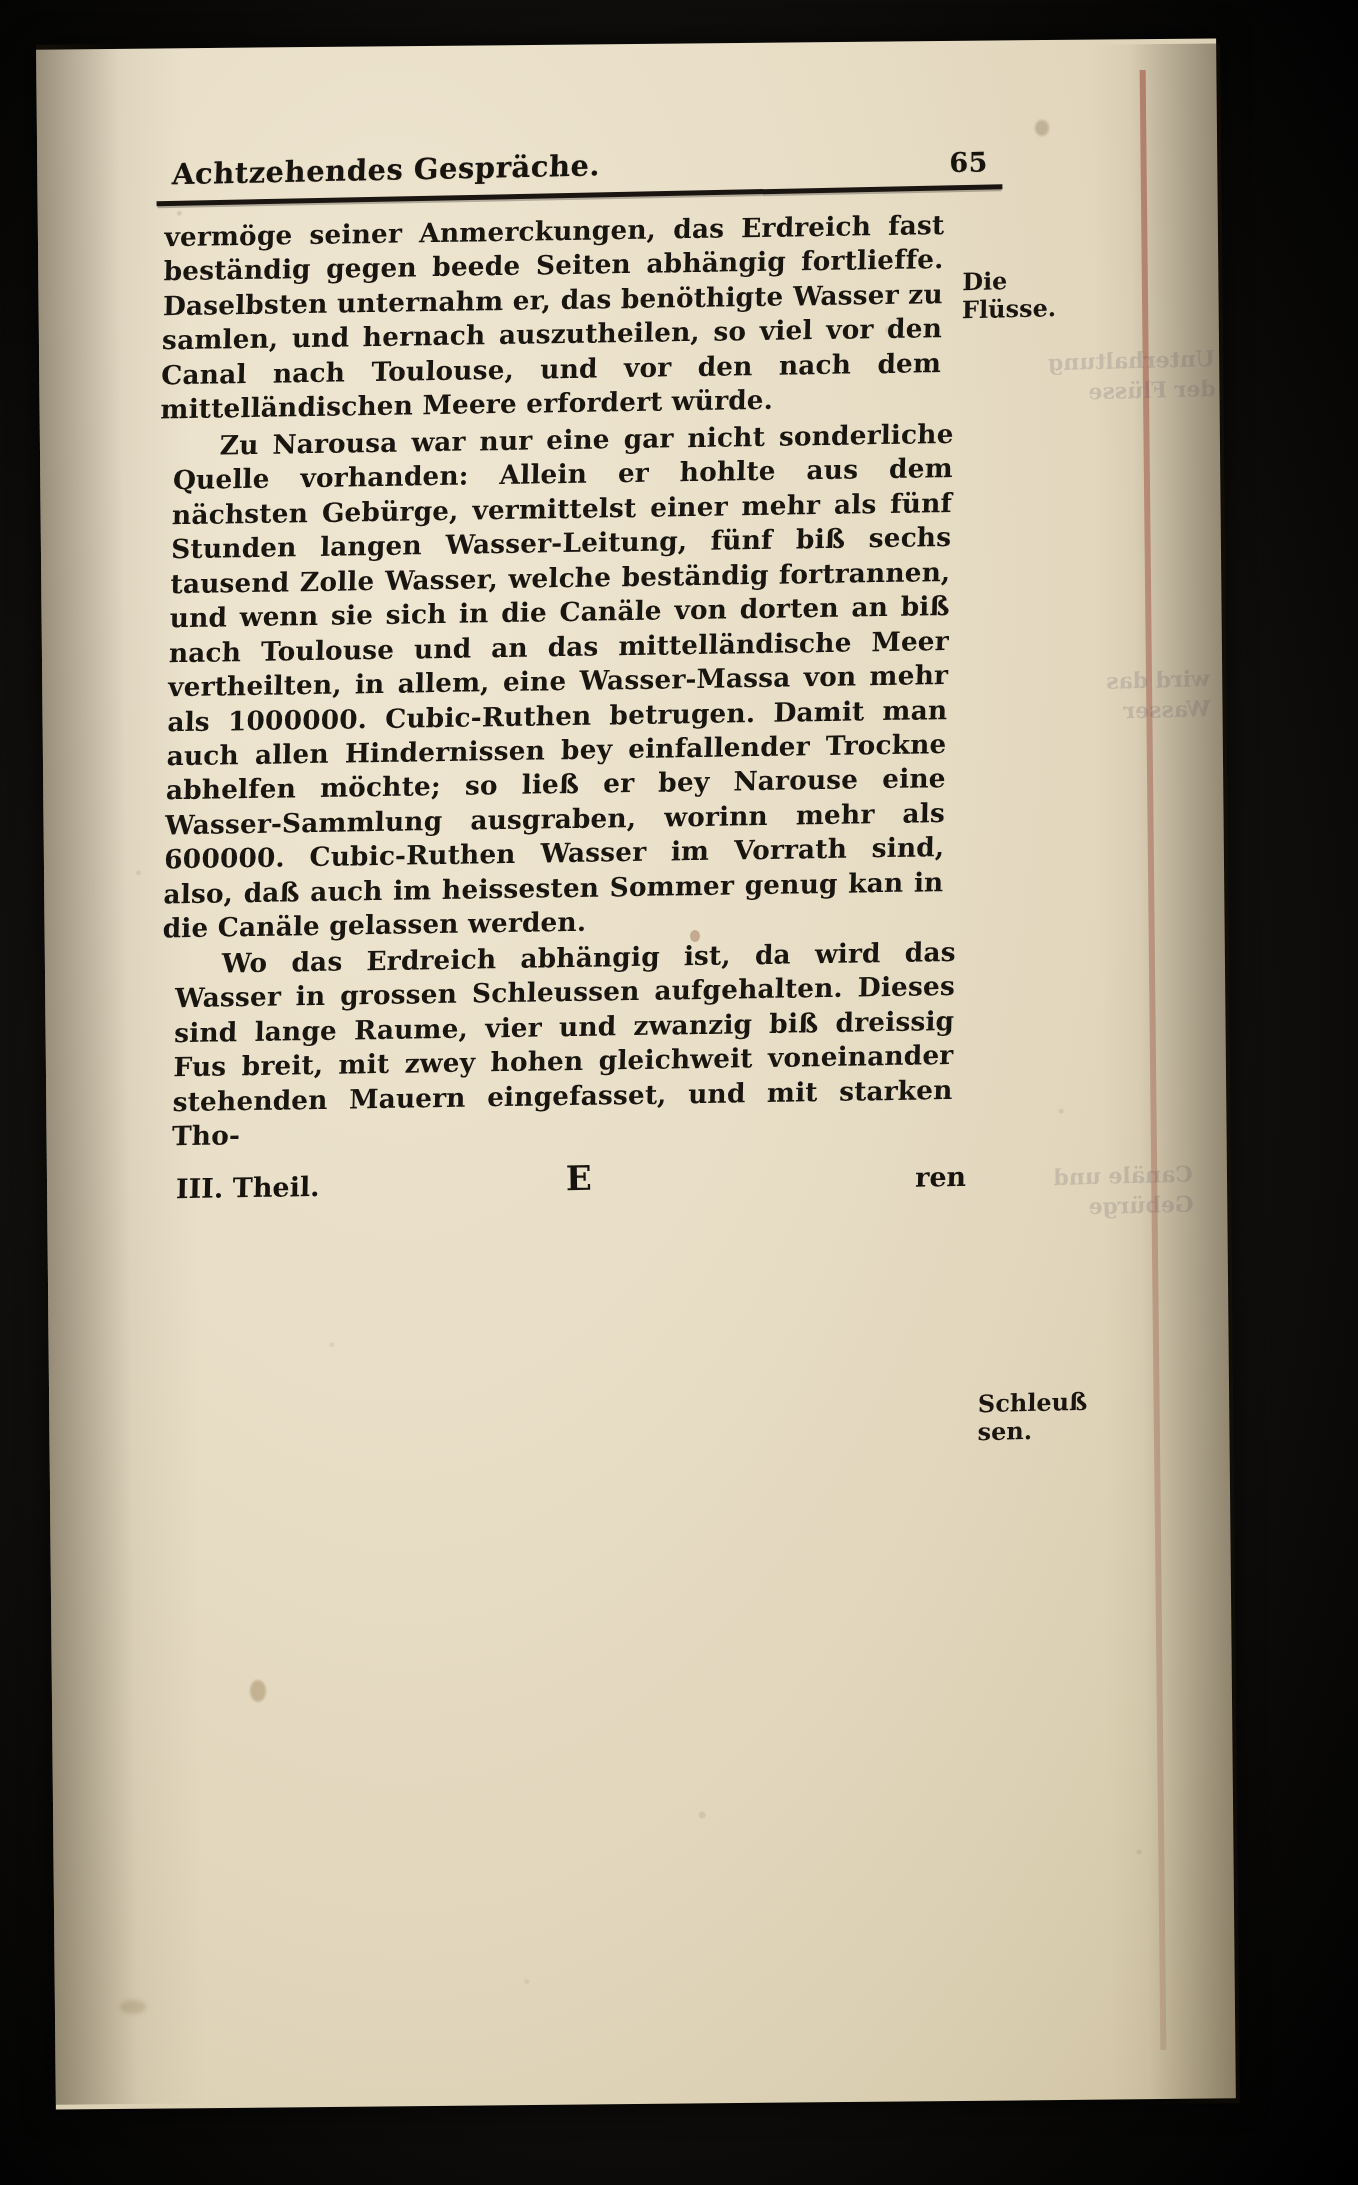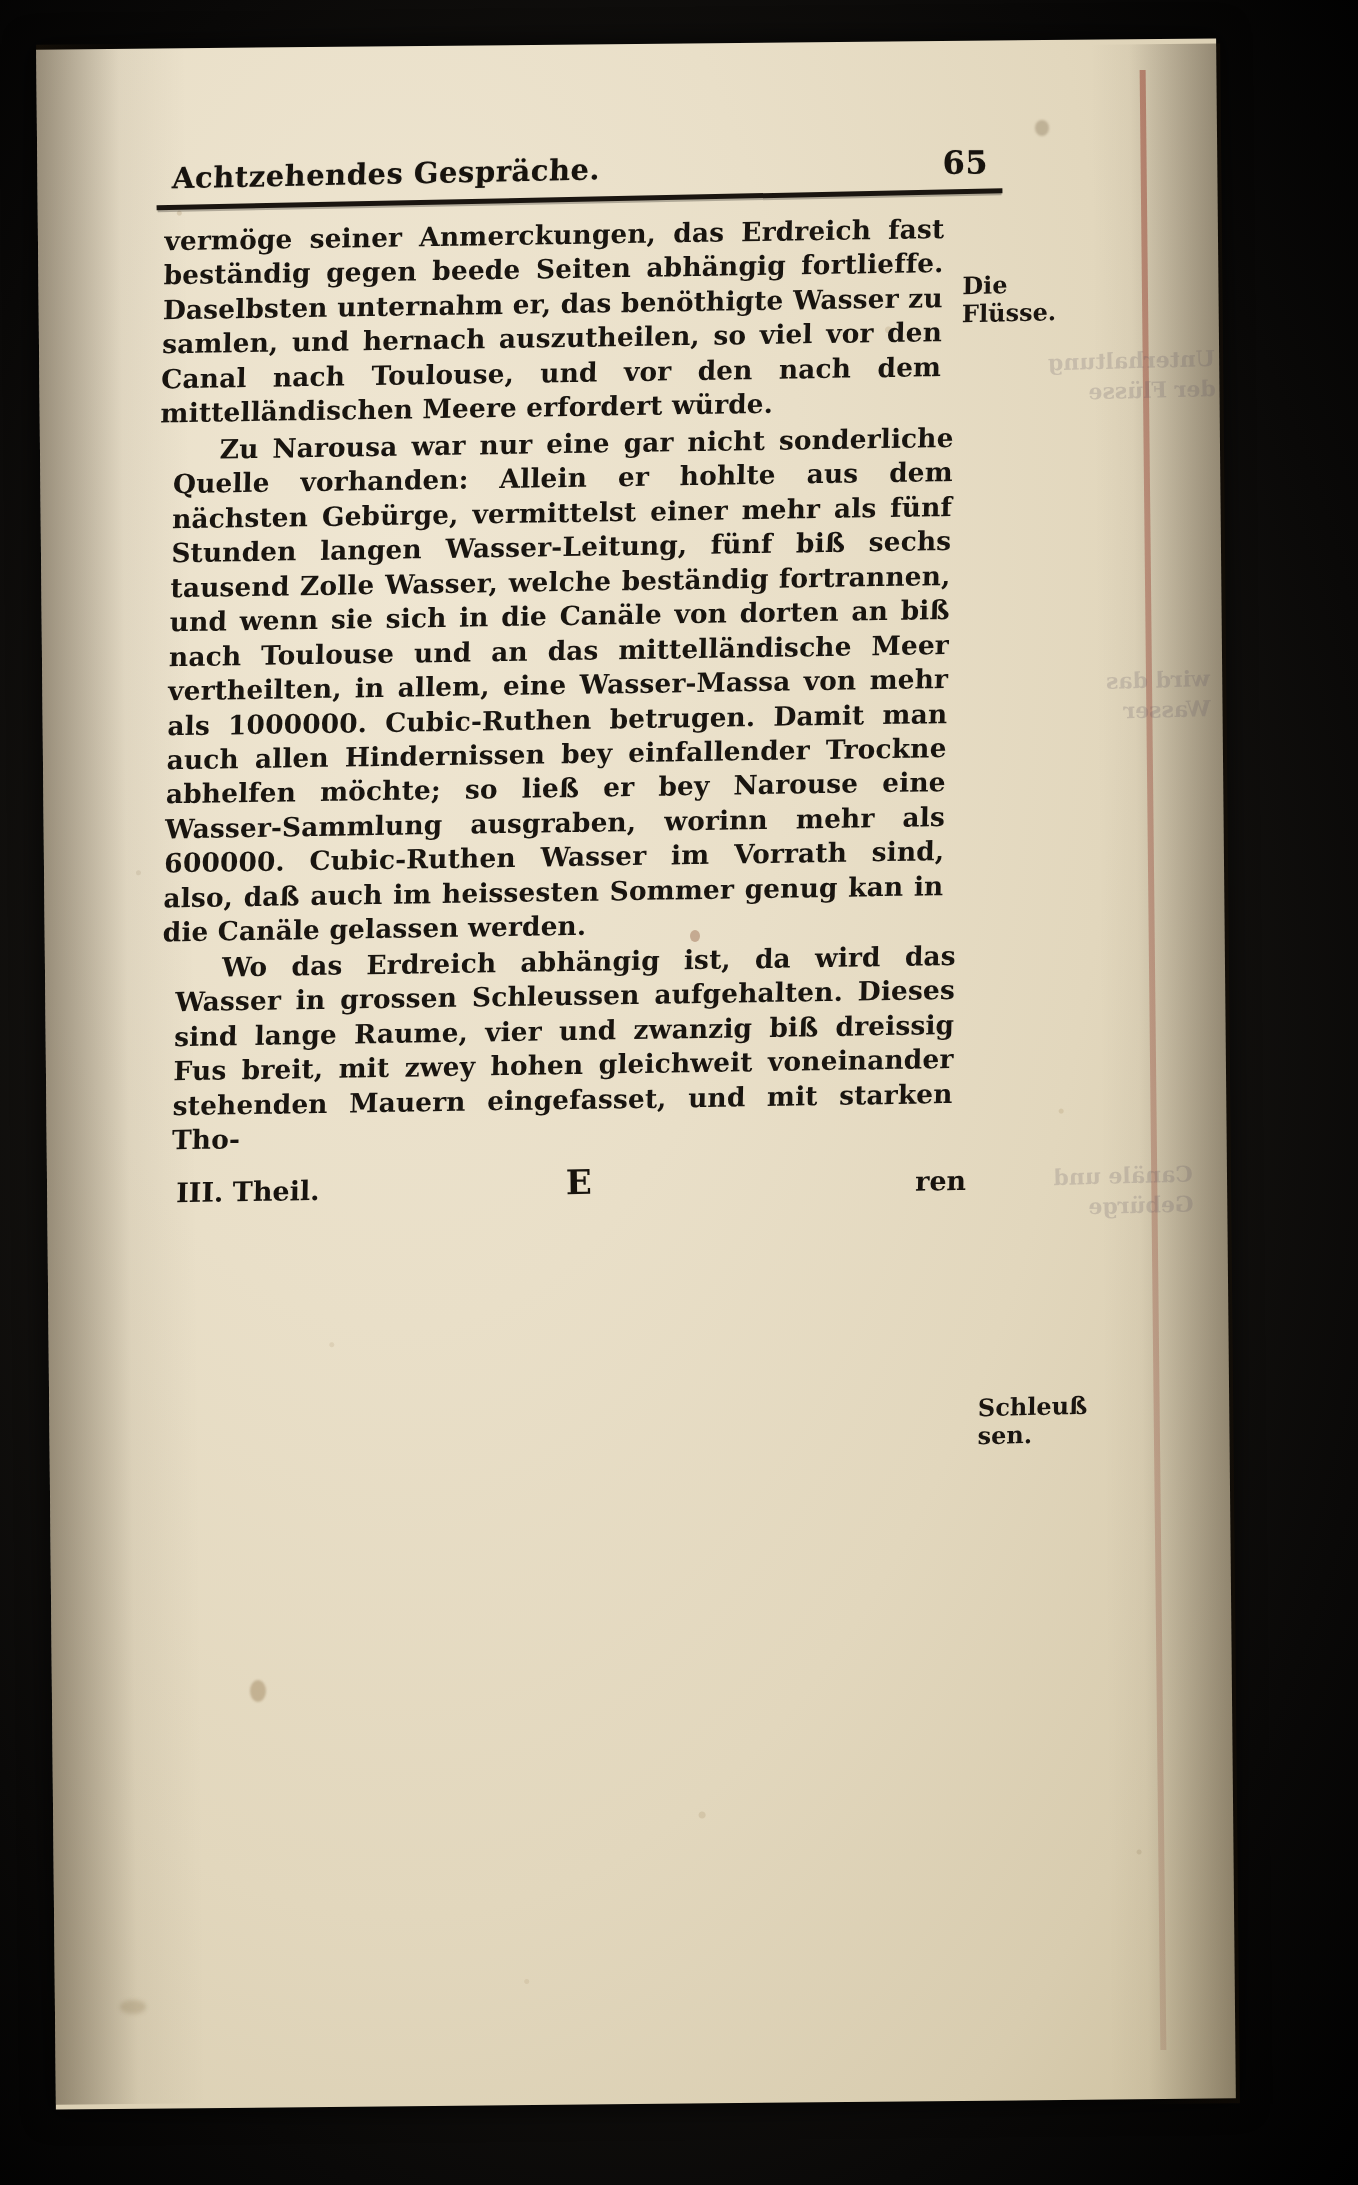--- a/index.html
+++ b/index.html
@@ -107,21 +107,21 @@
   }
   .running-head .title {
     font-family: "DejaVu Serif", serif;
     font-weight: 700;
     font-size: 29px;
     transform: skewX(-3deg) rotate(-0.3deg);
   }
   .running-head .folio {
     font-family: "DejaVu Serif", serif;
     font-weight: 700;
-    font-size: 32px;
+    font-size: 27px;
   }
   .rule {
     margin: 9px 10px 0 44px;
     height: 5px;
     background: #1a1510;
     box-shadow: 0 3px 0 -1px rgba(0,0,0,0.25);
     transform: rotate(-0.25deg);
   }
 
   .body {

